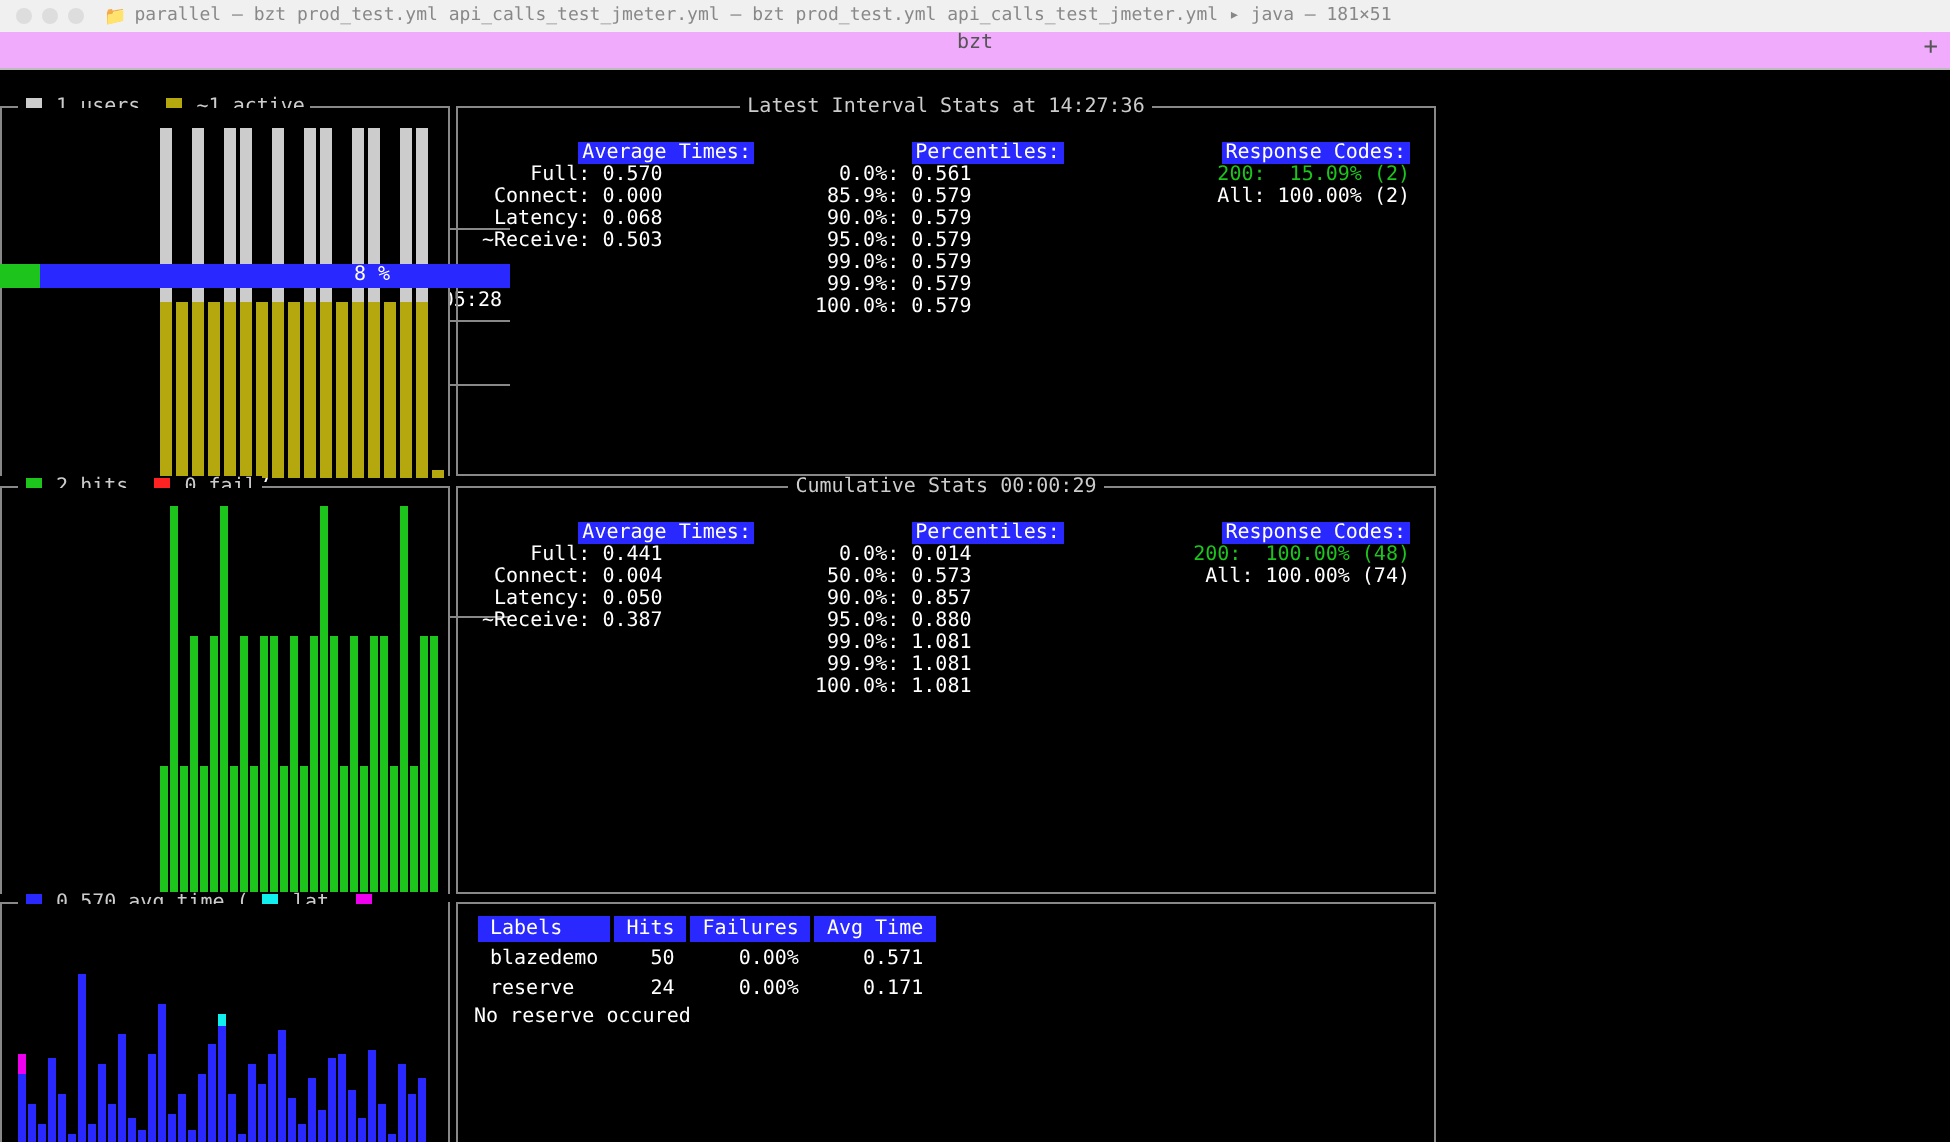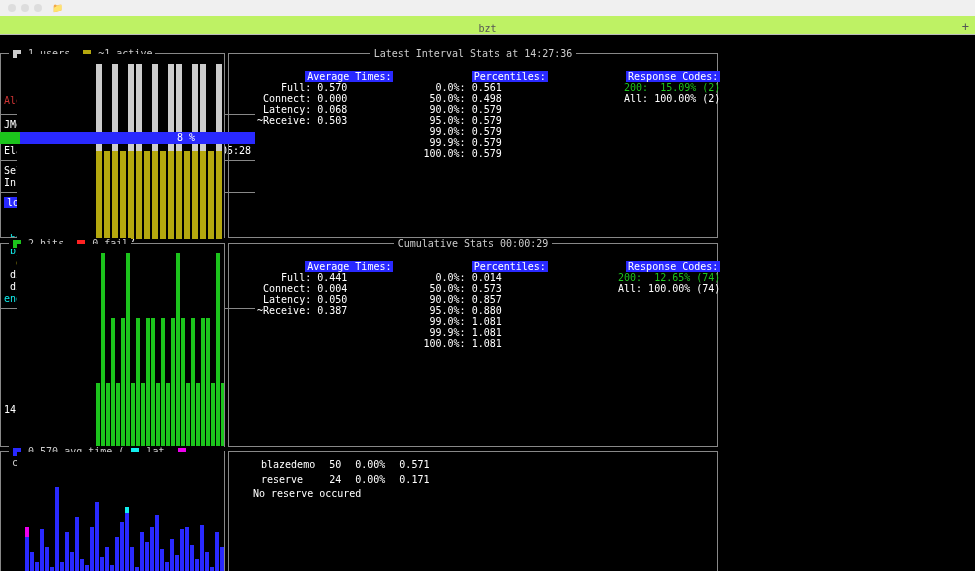--- a/index.html
+++ b/index.html
@@ -18,43 +18,42 @@
     height: 16px;
     display: flex;
     align-items: center;
     padding: 0 8px;
     color: #888;
     font-size: 9px;
   }
   .traffic-lights { display:flex; gap:5px; margin-right:10px;}
   .tl { width:8px; height:8px; border-radius:50%; background:#ddd;}
   .mac-tab-bar {
-    background: #bef264;
+    background: #f0abfc;
     height: 18px;
     display:flex;
-    align-items:flex-end;
+    align-items:flex-start;
     justify-content:center;
     color:#555;
     font-size:10px;
     border-bottom:1px solid #bbb;
     position:relative;
   }
   .plus-btn { position:absolute; right:6px; color:#555; font-size:12px; }
 
   .terminal {
     background:#000;
     height: calc(571px - 34px);
     position:relative;
   }
 
   .panel {
     position:absolute;
     border:1px solid #888;
     box-sizing:border-box;
-    padding-left:16px;
   }
   .panel-title-bar {
     position:absolute;
     top:-6px;
     left:0;
     width:100%;
     text-align:center;
     font-size:10px;
   }
   .panel-title {
@@ -132,20 +131,21 @@
 </head>
 <body>
 
 <div class="mac-title-bar">
   <div class="traffic-lights">
     <div class="tl"></div>
     <div class="tl"></div>
     <div class="tl"></div>
   </div>
   <span style="color:#5aa7d8;margin-right:4px;">📁</span>
+  <span>parallel — bzt prod_test.yml api_calls_test_jmeter.yml — bzt prod_test.yml api_calls_test_jmeter.yml ▸ java — 181×51</span>
 </div>
 <div class="mac-tab-bar">
   <span>bzt</span>
   <span class="plus-btn">+</span>
 </div>
 
 <div class="terminal">
 
   <div id="p-users" class="panel">
     <div class="legend">
@@ -338,21 +338,21 @@
       <div class="col">
         <span class="hdr">Average Times:</span>
 <div class="val-white">    Full: 0.570
  Connect: 0.000
  Latency: 0.068
 ~Receive: 0.503</div>
       </div>
       <div class="col">
         <span class="hdr">Percentiles:</span>
 <div class="val-white">  0.0%: 0.561
- 50.0%: 0.498
+ 85.9%: 0.579
  90.0%: 0.579
  95.0%: 0.579
  99.0%: 0.579
  99.9%: 0.579
 100.0%: 0.579</div>
       </div>
       <div class="col" style="margin-left:auto;text-align:right;">
         <span class="hdr">Response Codes:</span>
 <div class="g200">200:  15.09% (2)</div><div class="val-white">All: 100.00% (2)</div>
       </div>
@@ -374,29 +374,35 @@
 <div class="val-white">  0.0%: 0.014
  50.0%: 0.573
  90.0%: 0.857
  95.0%: 0.880
  99.0%: 1.081
  99.9%: 1.081
 100.0%: 1.081</div>
       </div>
       <div class="col" style="margin-left:auto;text-align:right;">
         <span class="hdr">Response Codes:</span>
-<div class="g200">200:  12.65% (74)</div><div class="val-white">All: 100.00% (74)</div>
+<div class="g200">200:  100.00% (48)</div><div class="val-white">All: 100.00% (74)</div>
       </div>
     </div>
   </div>
 
   <div id="p-table" class="panel">
     <div class="tbl-content">
       <table>
         <tbody>
+            <tr>
+          <th>Labels</th>
+          <th>Hits</th>
+          <th>Failures</th>
+          <th>Avg Time</th>
+        </tr>
         <tr>
           <td>blazedemo</td>
           <td>50</td>
           <td>0.00%</td>
           <td>0.571</td>
         </tr>
         <tr>
           <td>reserve</td>
           <td>24</td>
           <td>0.00%</td>

